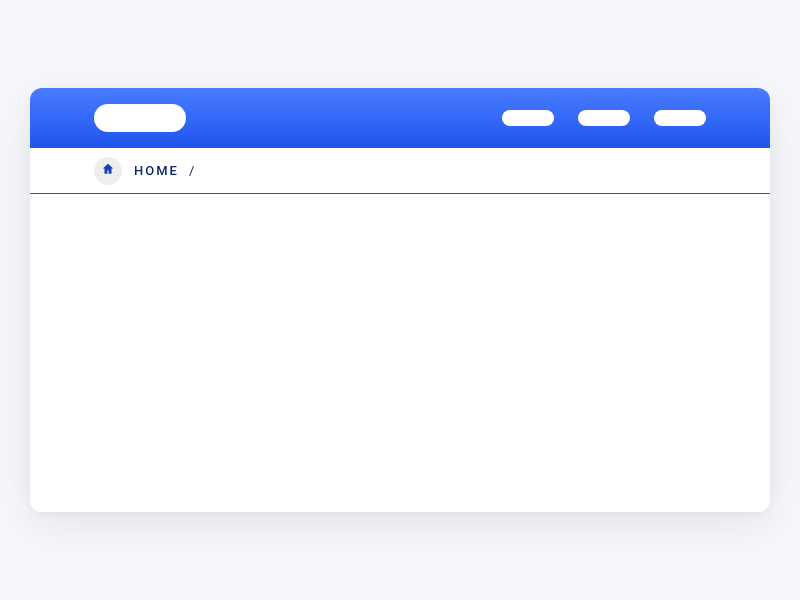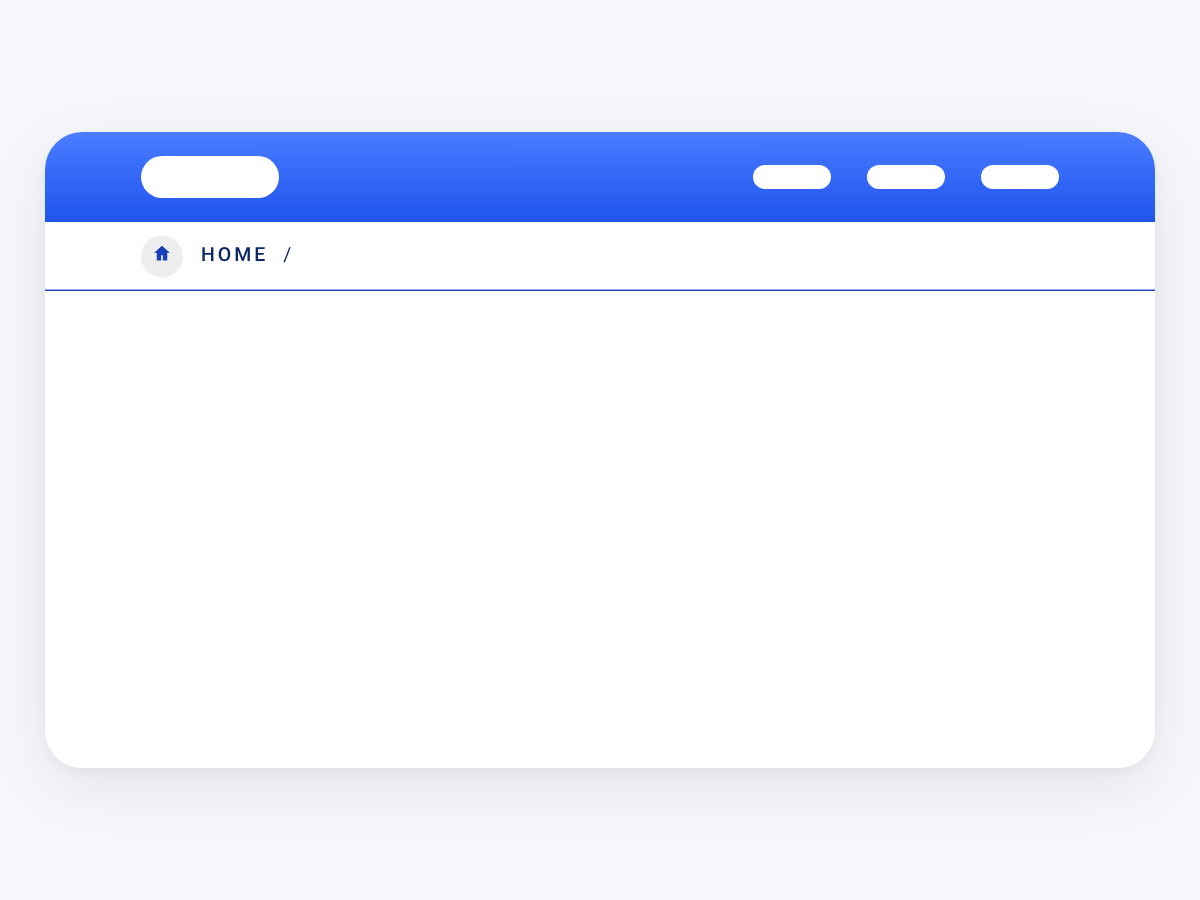--- a/index.html
+++ b/index.html
@@ -14,21 +14,21 @@
       font-family: -apple-system, BlinkMacSystemFont, "Segoe UI", Roboto, sans-serif;
       display: flex;
       align-items: center;
       justify-content: center;
       overflow: hidden;
     }
     .browser-window {
       width: 740px;
       height: 424px;
       background: #ffffff;
-      border-radius: 25px;
+      border-radius: 12px;
       box-shadow: 0 12px 40px rgba(0,0,0,0.08), 0 2px 8px rgba(0,0,0,0.04);
       overflow: hidden;
       display: flex;
       flex-direction: column;
     }
     .header-bar {
       height: 60px;
       background: linear-gradient(180deg, #4a7cff 0%, #1f54ee 100%);
       display: flex;
       align-items: center;

